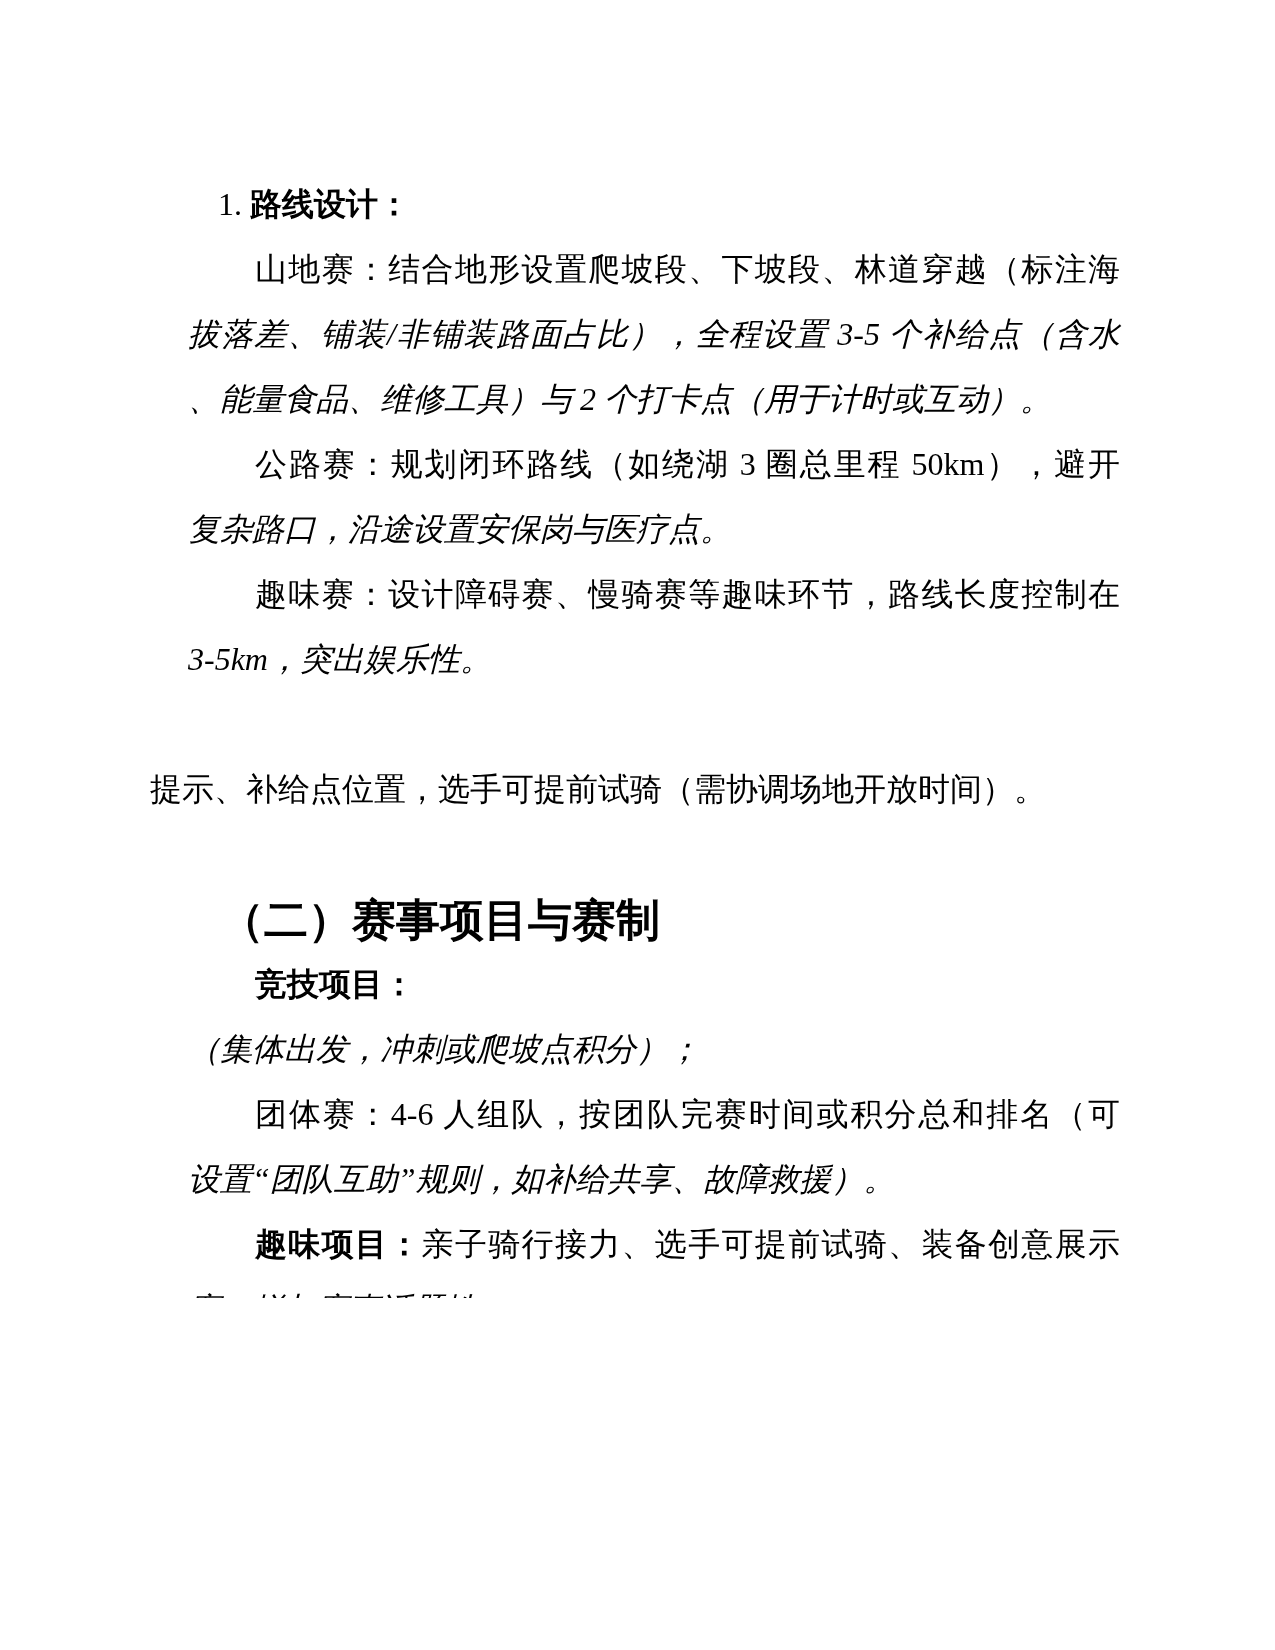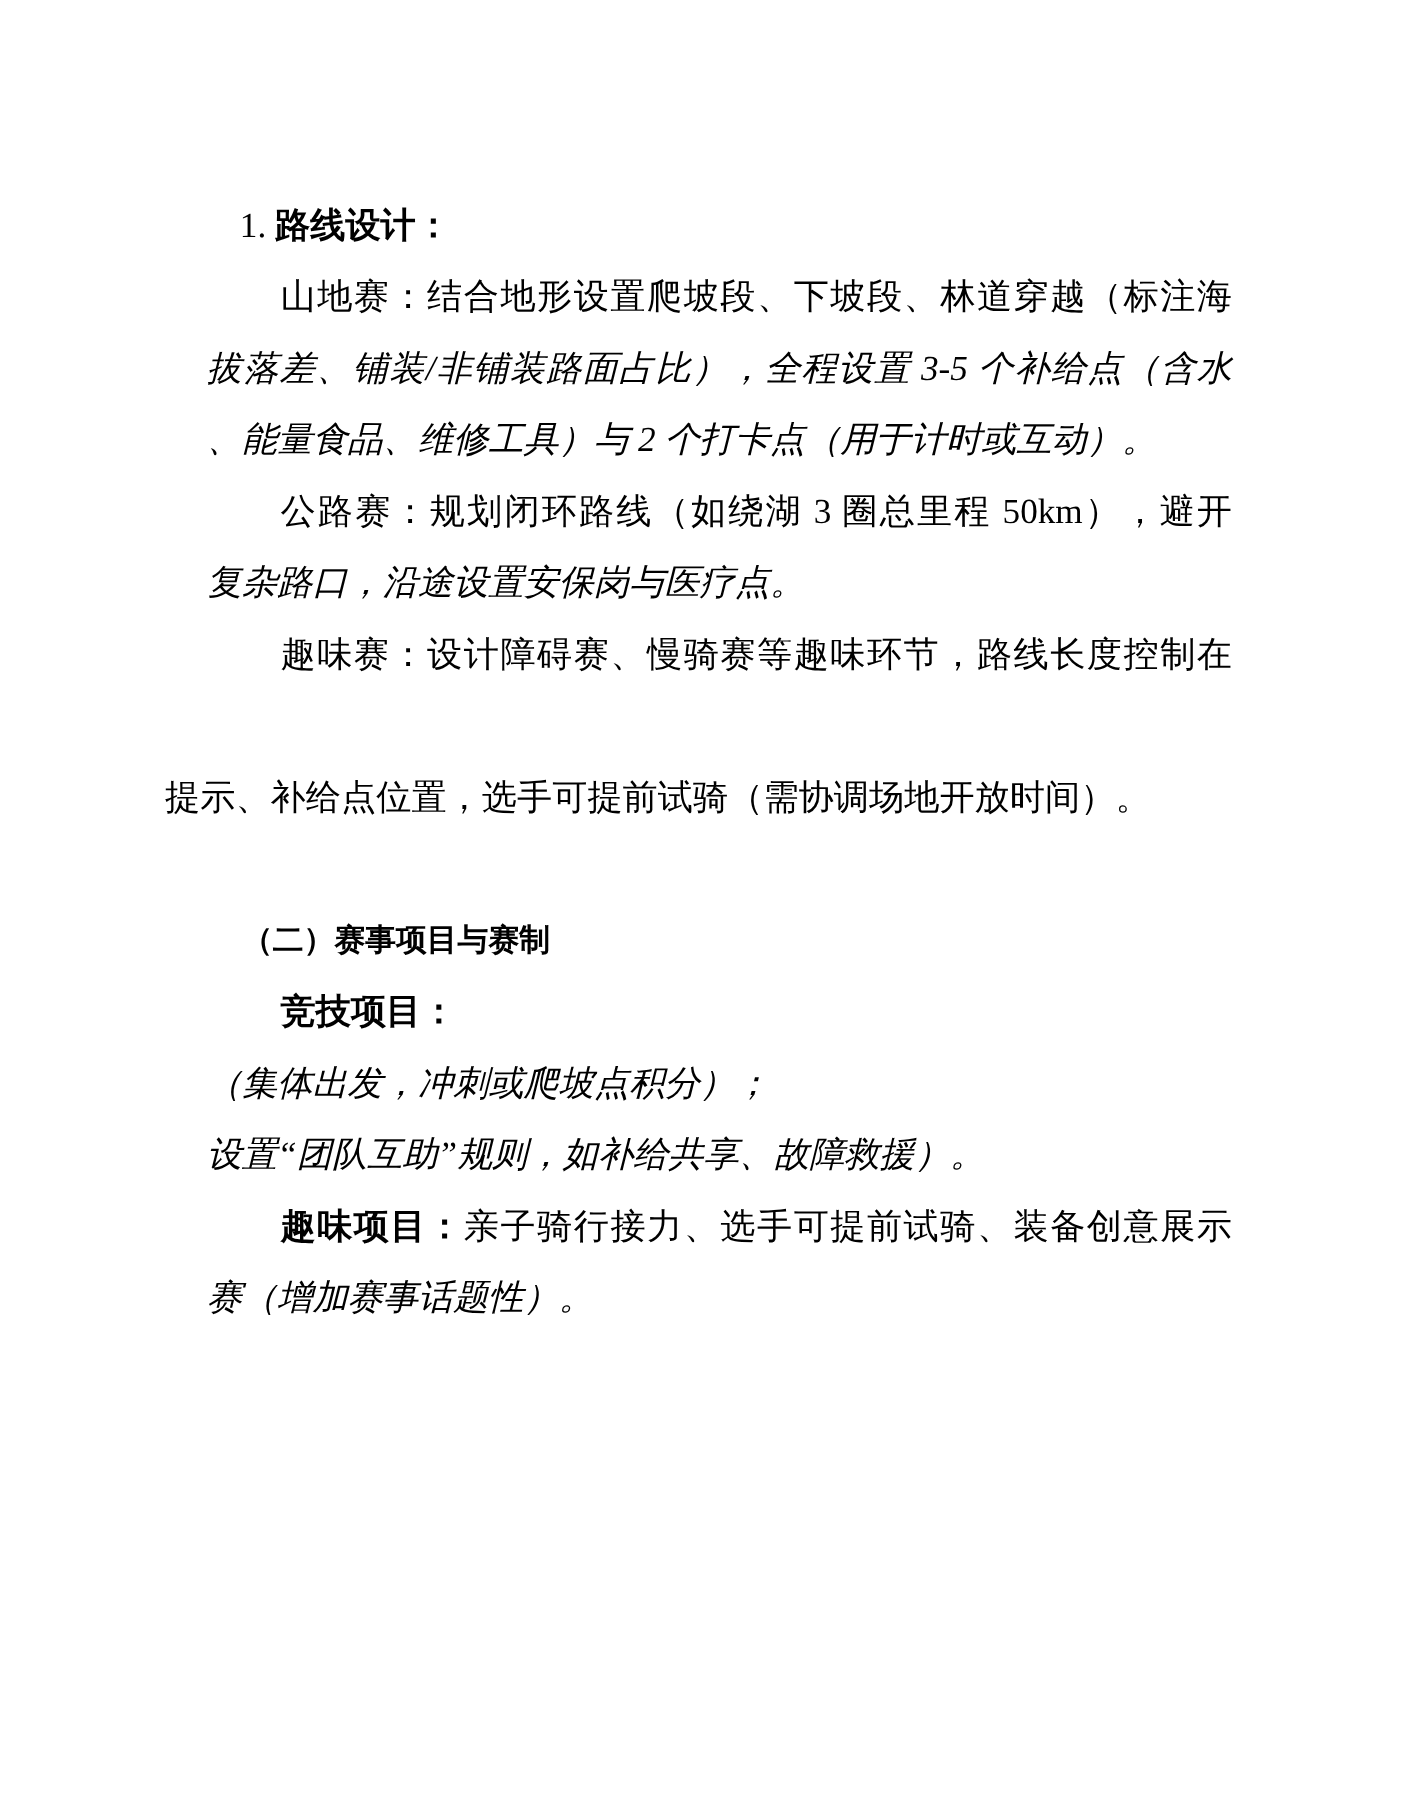--- a/index.html
+++ b/index.html
@@ -35,21 +35,21 @@
     text-align: justify;
     text-align-last: justify;
   }
   
   .line.body-first { margin-left: 38px; text-indent: 67px; }
   .line.body-cont  { margin-left: 38px; font-style: italic; }
   
   .line.p2-first   { text-indent: 68px; }
   .line.p2-cont    { }
   .line.heading-num     { text-indent: 68px; }
-  .line.section-heading { text-indent: 70px; font-size: 28px; }
+  .line.section-heading { text-indent: 70px; font-size: 44px; }
   .line.sub-heading     { text-indent: 105px; }
   .line.blank      { }
   
   .seg-bold {
     font-family: "Liberation Sans", "DejaVu Sans", sans-serif;
     font-weight: 700;
   }
   .seg-regular {
     font-family: "Liberation Serif", "DejaVu Serif", serif;
     font-weight: 400;
@@ -60,23 +60,25 @@
 
 <div class="page">
   <div class="text-block" id="doc-lines">
       <div class="line heading-num"><span class="seg-regular">1. </span><span class="seg-bold">路线设计：</span></div>
       <div class="line body-first j"><span class="seg-regular">山地赛：结合地形设置爬坡段、下坡段、林道穿越（标注海</span></div>
       <div class="line body-cont j"><span class="seg-regular">拔落差、铺装/非铺装路面占比），全程设置 3-5 个补给点（含水</span></div>
       <div class="line body-cont"><span class="seg-regular">、能量食品、维修工具）与 2 个打卡点（用于计时或互动）。</span></div>
       <div class="line body-first j"><span class="seg-regular">公路赛：规划闭环路线（如绕湖 3 圈总里程 50km），避开</span></div>
       <div class="line body-cont"><span class="seg-regular">复杂路口，沿途设置安保岗与医疗点。</span></div>
       <div class="line body-first j"><span class="seg-regular">趣味赛：设计障碍赛、慢骑赛等趣味环节，路线长度控制在</span></div>
+      <div class="line body-cont"><span class="seg-regular">3-5km，突出娱乐性。</span></div>
       <div class="line blank"></div>
       <div class="line p2-cont"><span class="seg-regular">提示、补给点位置，选手可提前试骑（需协调场地开放时间）。</span></div>
       <div class="line blank"></div>
       <div class="line section-heading"><span class="seg-bold">（二）赛事项目与赛制</span></div>
       <div class="line sub-heading"><span class="seg-bold">竞技项目：</span></div>
       <div class="line body-cont"><span class="seg-regular">（集体出发，冲刺或爬坡点积分）；</span></div>
+      <div class="line body-first j"><span class="seg-regular">团体赛：4-6 人组队，按团队完赛时间或积分总和排名（可</span></div>
       <div class="line body-cont"><span class="seg-regular">设置“团队互助”规则，如补给共享、故障救援）。</span></div>
       <div class="line body-first j"><span class="seg-bold">趣味项目：</span><span class="seg-regular">亲子骑行接力、选手可提前试骑、装备创意展示</span></div>
       <div class="line body-cont"><span class="seg-regular">赛（增加赛事话题性）。</span></div>
     </div>
 </div>
 
 </body></html>

